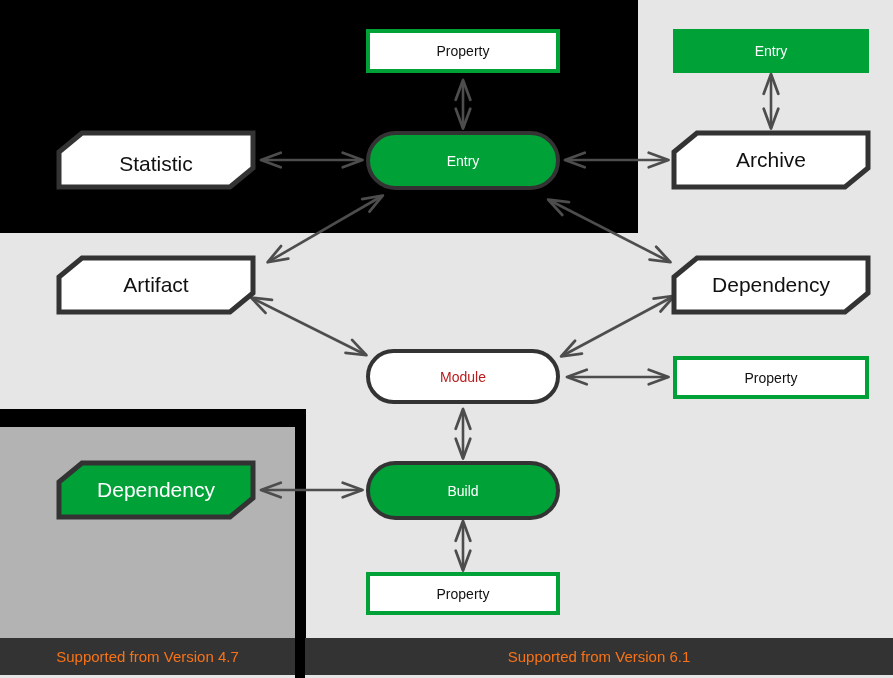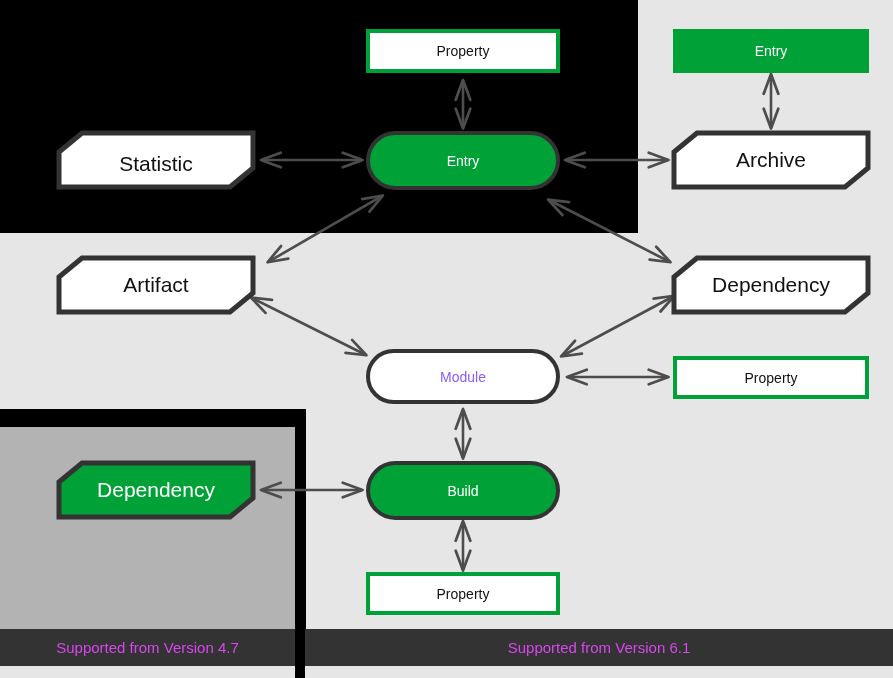--- a/index.html
+++ b/index.html
@@ -35,24 +35,24 @@
   }
   #region-gray-box-inner {
     position: absolute;
     left: 0; top: 9px; width: 295px; height: 223px;
     background: #b3b3b3;
   }
 
   
   .footer {
     position: absolute;
-    bottom: 12px;
+    bottom: 3px;
     height: 37px;
     background: #333333;
-    color: #d946ef;
+    color: #f97316;
     font-size: 15px;
     display: flex;
     align-items: center;
     justify-content: center;
   }
   #footer-left { left: 0; width: 295px; }
   #footer-divider {
     position: absolute;
     left: 295px; bottom: 0; width: 10px; height: 37px;
     background: #000000;
@@ -79,21 +79,21 @@
     text-align: center;
     white-space: nowrap;
   }
 
   
   .node-pill {
     border: 4px solid #333333;
     border-radius: 999px;
   }
   .pill-green { background: #00a238; color: #ffffff; }
-  .pill-white { background: #ffffff; color: #8b5cf6; }
+  .pill-white { background: #ffffff; color: #b91c1c; }
 
   
   .node-rect-green {
     background: #00a238;
     color: #ffffff;
   }
 
   
   .node-rect-outline {
     background: #ffffff;

